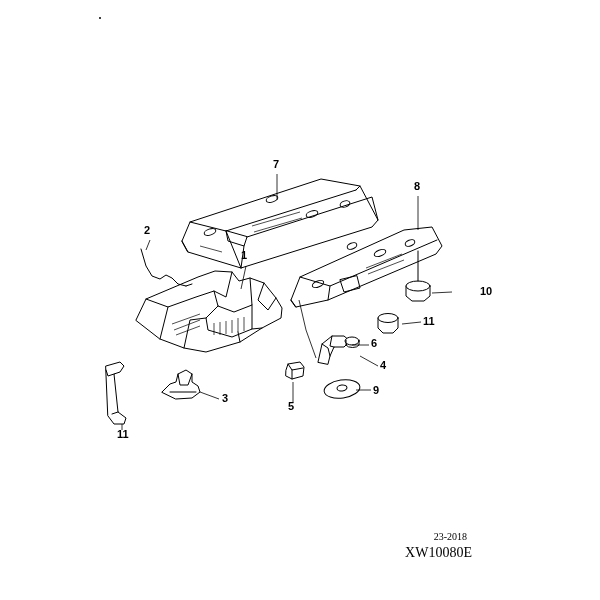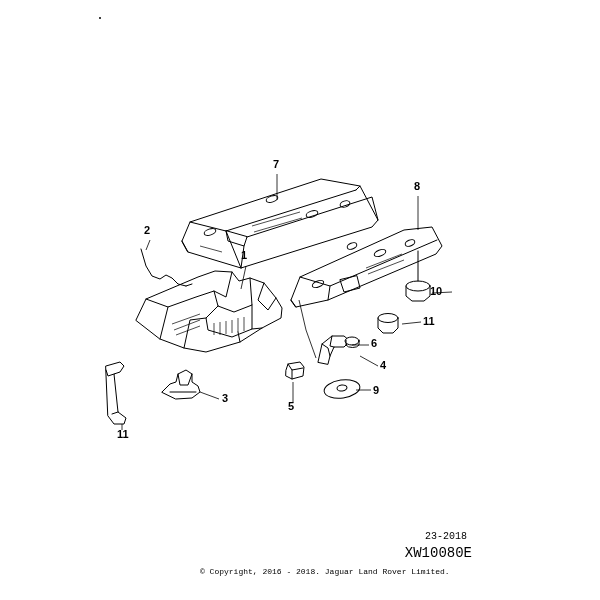--- a/index.html
+++ b/index.html
@@ -57,21 +57,21 @@
     position: absolute;
     font-family: "Liberation Sans", sans-serif;
     font-size: 11px;
     font-weight: bold;
     color: #000000;
     line-height: 12px;
     white-space: nowrap;
   }
   .footer-text {
     position: absolute;
-    font-family: Liberation Mono, monospace;
+    font-family: Liberation Serif, serif;
     color: #000000;
     white-space: nowrap;
   }
   #code-top {
     right: 133px;
     top: 531px;
     font-size: 10px;
   }
   #code-bottom {
     right: 128px;
@@ -219,22 +219,21 @@
 
   <div class="callout-label" style="left:241px; top:249px;">1</div>
   <div class="callout-label" style="left:144px; top:224px;">2</div>
   <div class="callout-label" style="left:222px; top:392px;">3</div>
   <div class="callout-label" style="left:380px; top:359px;">4</div>
   <div class="callout-label" style="left:288px; top:400px;">5</div>
   <div class="callout-label" style="left:371px; top:337px;">6</div>
   <div class="callout-label" style="left:273px; top:158px;">7</div>
   <div class="callout-label" style="left:414px; top:180px;">8</div>
   <div class="callout-label" style="left:373px; top:384px;">9</div>
-  <div class="callout-label" style="left:430px; top:285px;">10</div>
+  <div class="callout-label" style="left:480px; top:285px;">10</div>
   <div class="callout-label" style="left:423px; top:315px;">11</div>
   <div class="callout-label" style="left:117px; top:428px;">11</div>
 
   <div class="footer-text" id="code-top">23-2018</div>
   <div class="footer-text" id="code-bottom">XW10080E</div>
-  <div class="footer-text" id="copyright">© Copyright, 2016 - 2018. Jaguar Land Rover Limited.</div>
 
   <div class="dot" style="left:99px; top:17px;"></div>
 </div>
 
 </body></html>

